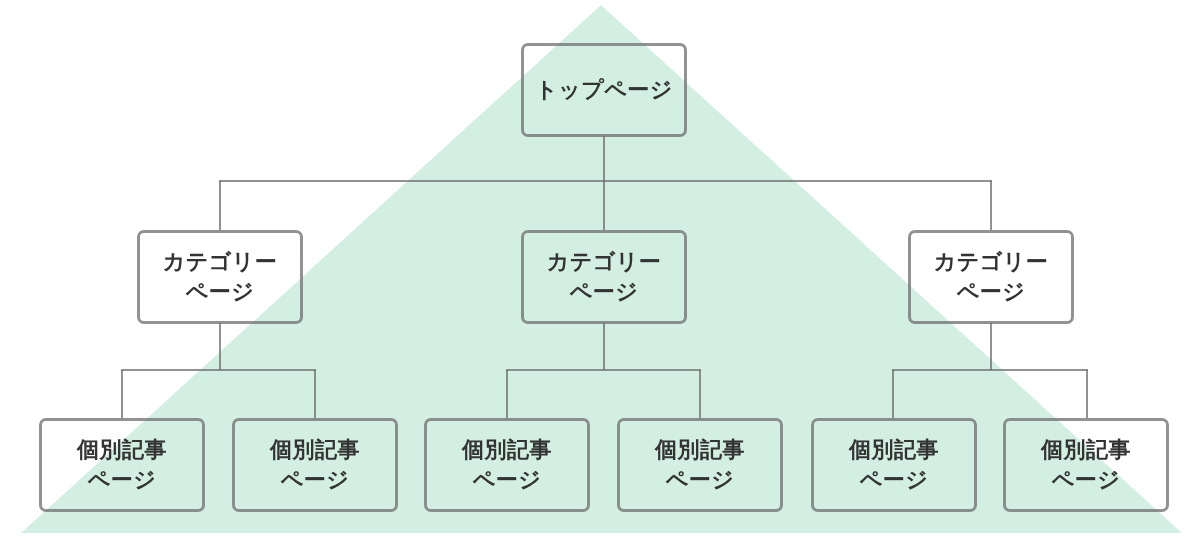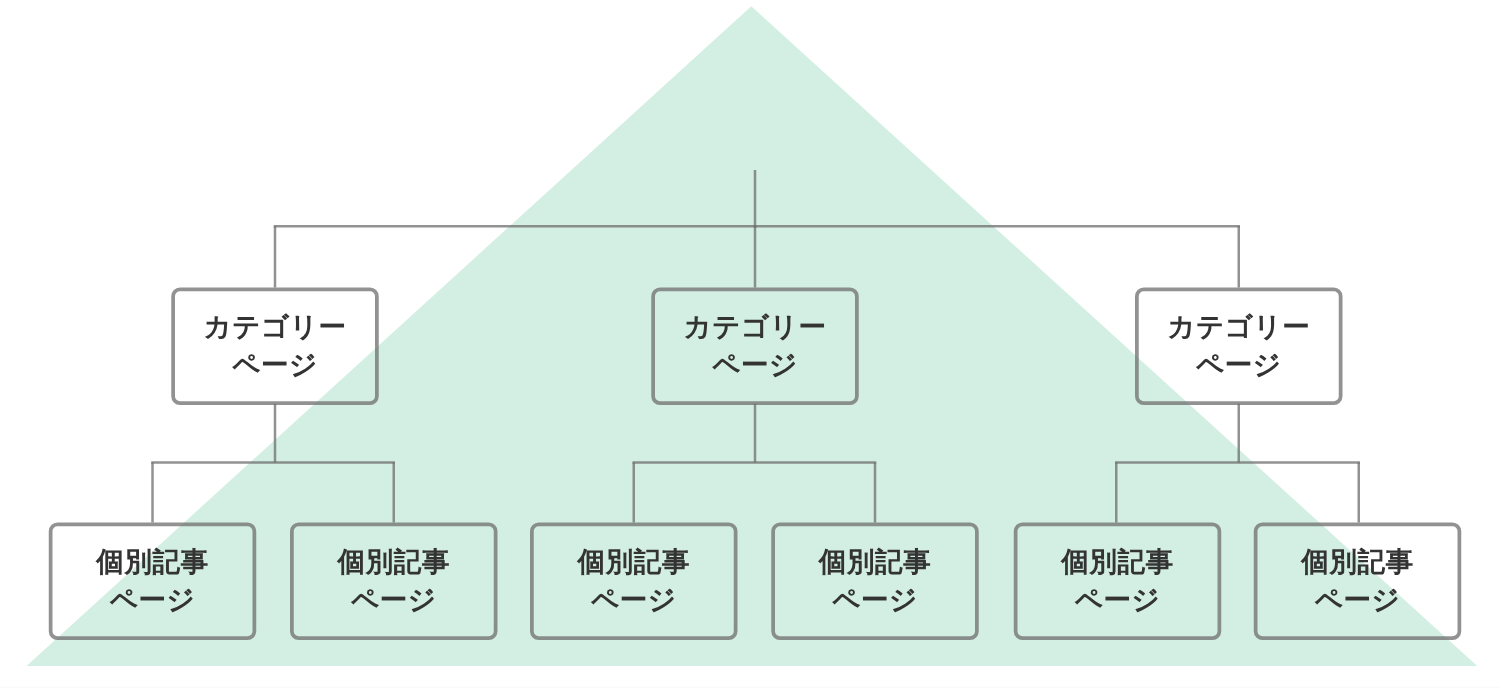--- a/index.html
+++ b/index.html
@@ -101,20 +101,23 @@
   <div class="connector c-g1-d2"></div>
   <div class="connector c-g2-v"></div>
   <div class="connector c-g2-h"></div>
   <div class="connector c-g2-d1"></div>
   <div class="connector c-g2-d2"></div>
   <div class="connector c-g3-v"></div>
   <div class="connector c-g3-h"></div>
   <div class="connector c-g3-d1"></div>
   <div class="connector c-g3-d2"></div>
 
+  <div class="node n-top">
+    <span class="label">トップページ</span>
+  </div>
 
   <div class="node n-cat1">
     <span class="label">カテゴリー
 ページ</span>
   </div>
   <div class="node n-cat2">
     <span class="label">カテゴリー
 ページ</span>
   </div>
   <div class="node n-cat3">

